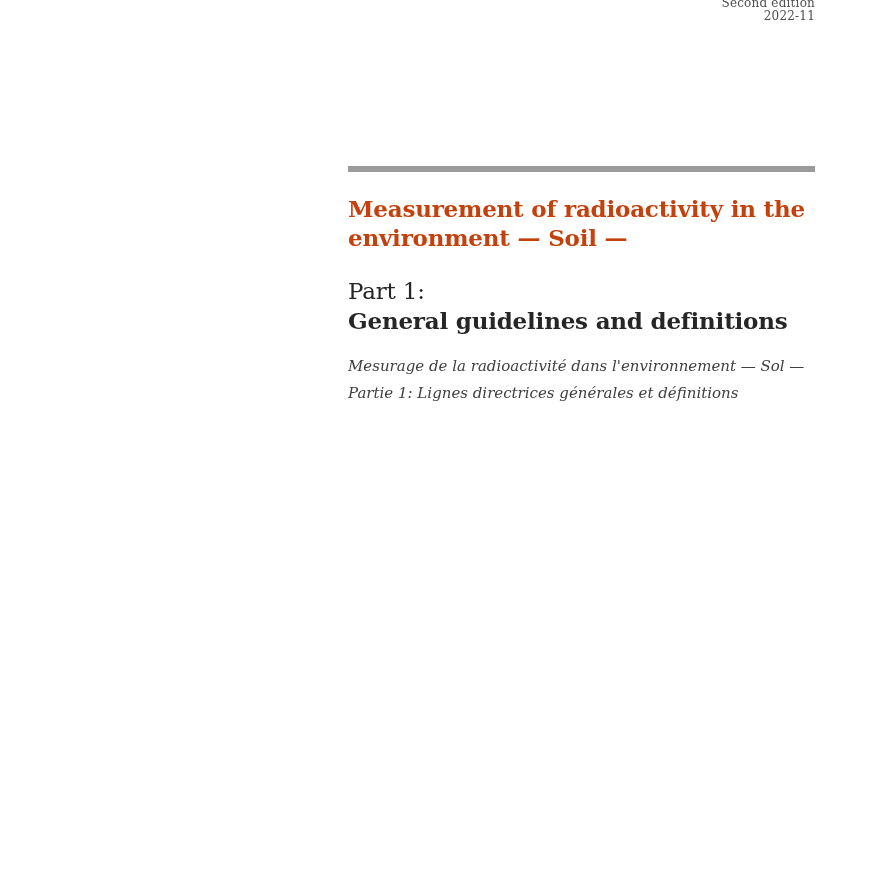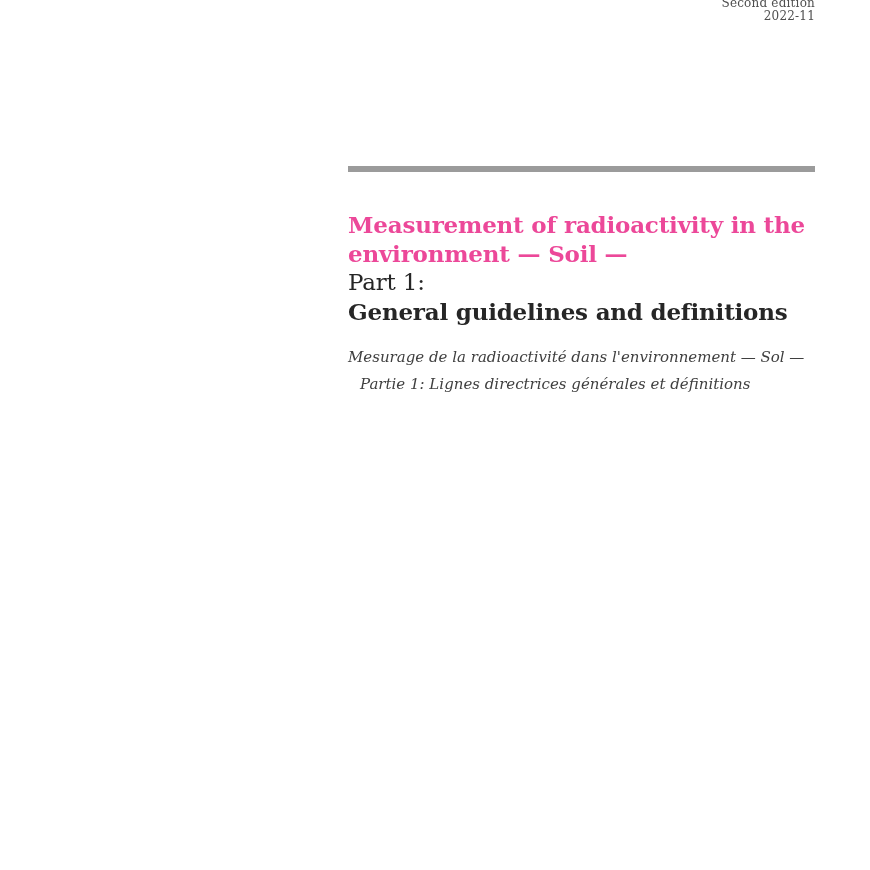--- a/index.html
+++ b/index.html
@@ -32,29 +32,29 @@
     left: 348px;
     top: 166px;
     width: 467px;
   }
   .rule {
     width: 100%;
     height: 6px;
     background: #9b9b9b;
   }
   .title-en {
-    margin: 38px 0 0 0;
+    margin: 22px 0 0 0;
     font-size: 23px;
     line-height: 29px;
     font-weight: bold;
     letter-spacing: -0.2px;
-    color: #ec4899;
+    color: #c2410c;
   }
   .title-part {
-    margin: 0 0 0 0;
+    margin: 25px 0 0 0;
     font-size: 23px;
     line-height: 29px;
     letter-spacing: -0.2px;
     color: #262626;
   }
   .part-label {
     font-weight: normal;
     display: block;
   }
   .subtitle-en {
@@ -62,21 +62,21 @@
     display: block;
   }
   .title-fr {
     margin: 22px 0 8px 0;
     font-size: 15px;
     line-height: 19px;
     font-style: italic;
     color: #3f3f3f;
   }
   .subtitle-fr {
-    margin: 7px 0 0 12px;
+    margin: 7px 0 0 0;
     font-size: 15px;
     line-height: 19px;
     font-style: italic;
     color: #3f3f3f;
   }
 </style>
 </head>
 <body>
 
 <div class="page">

